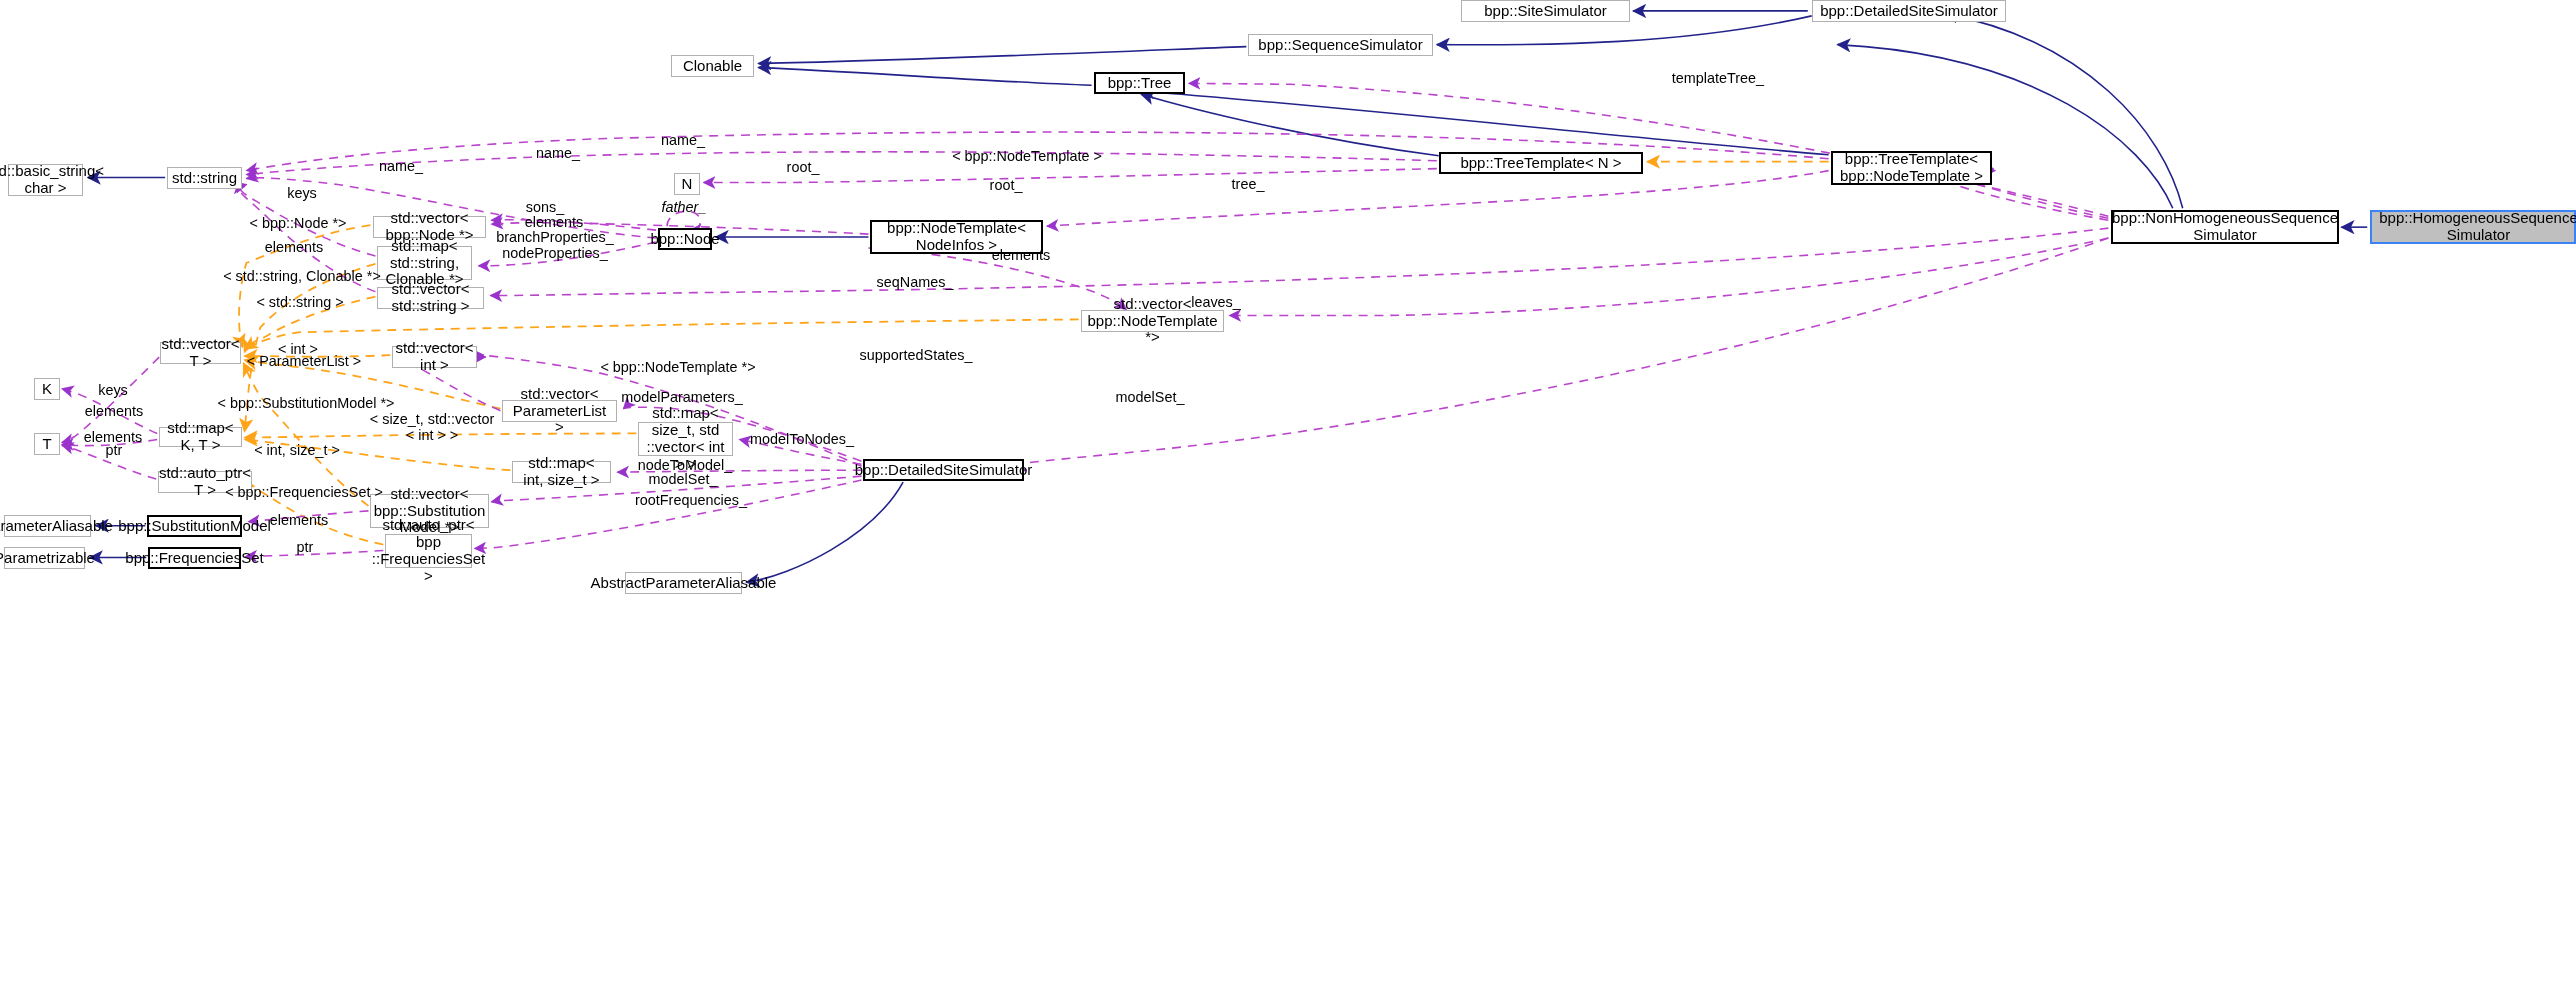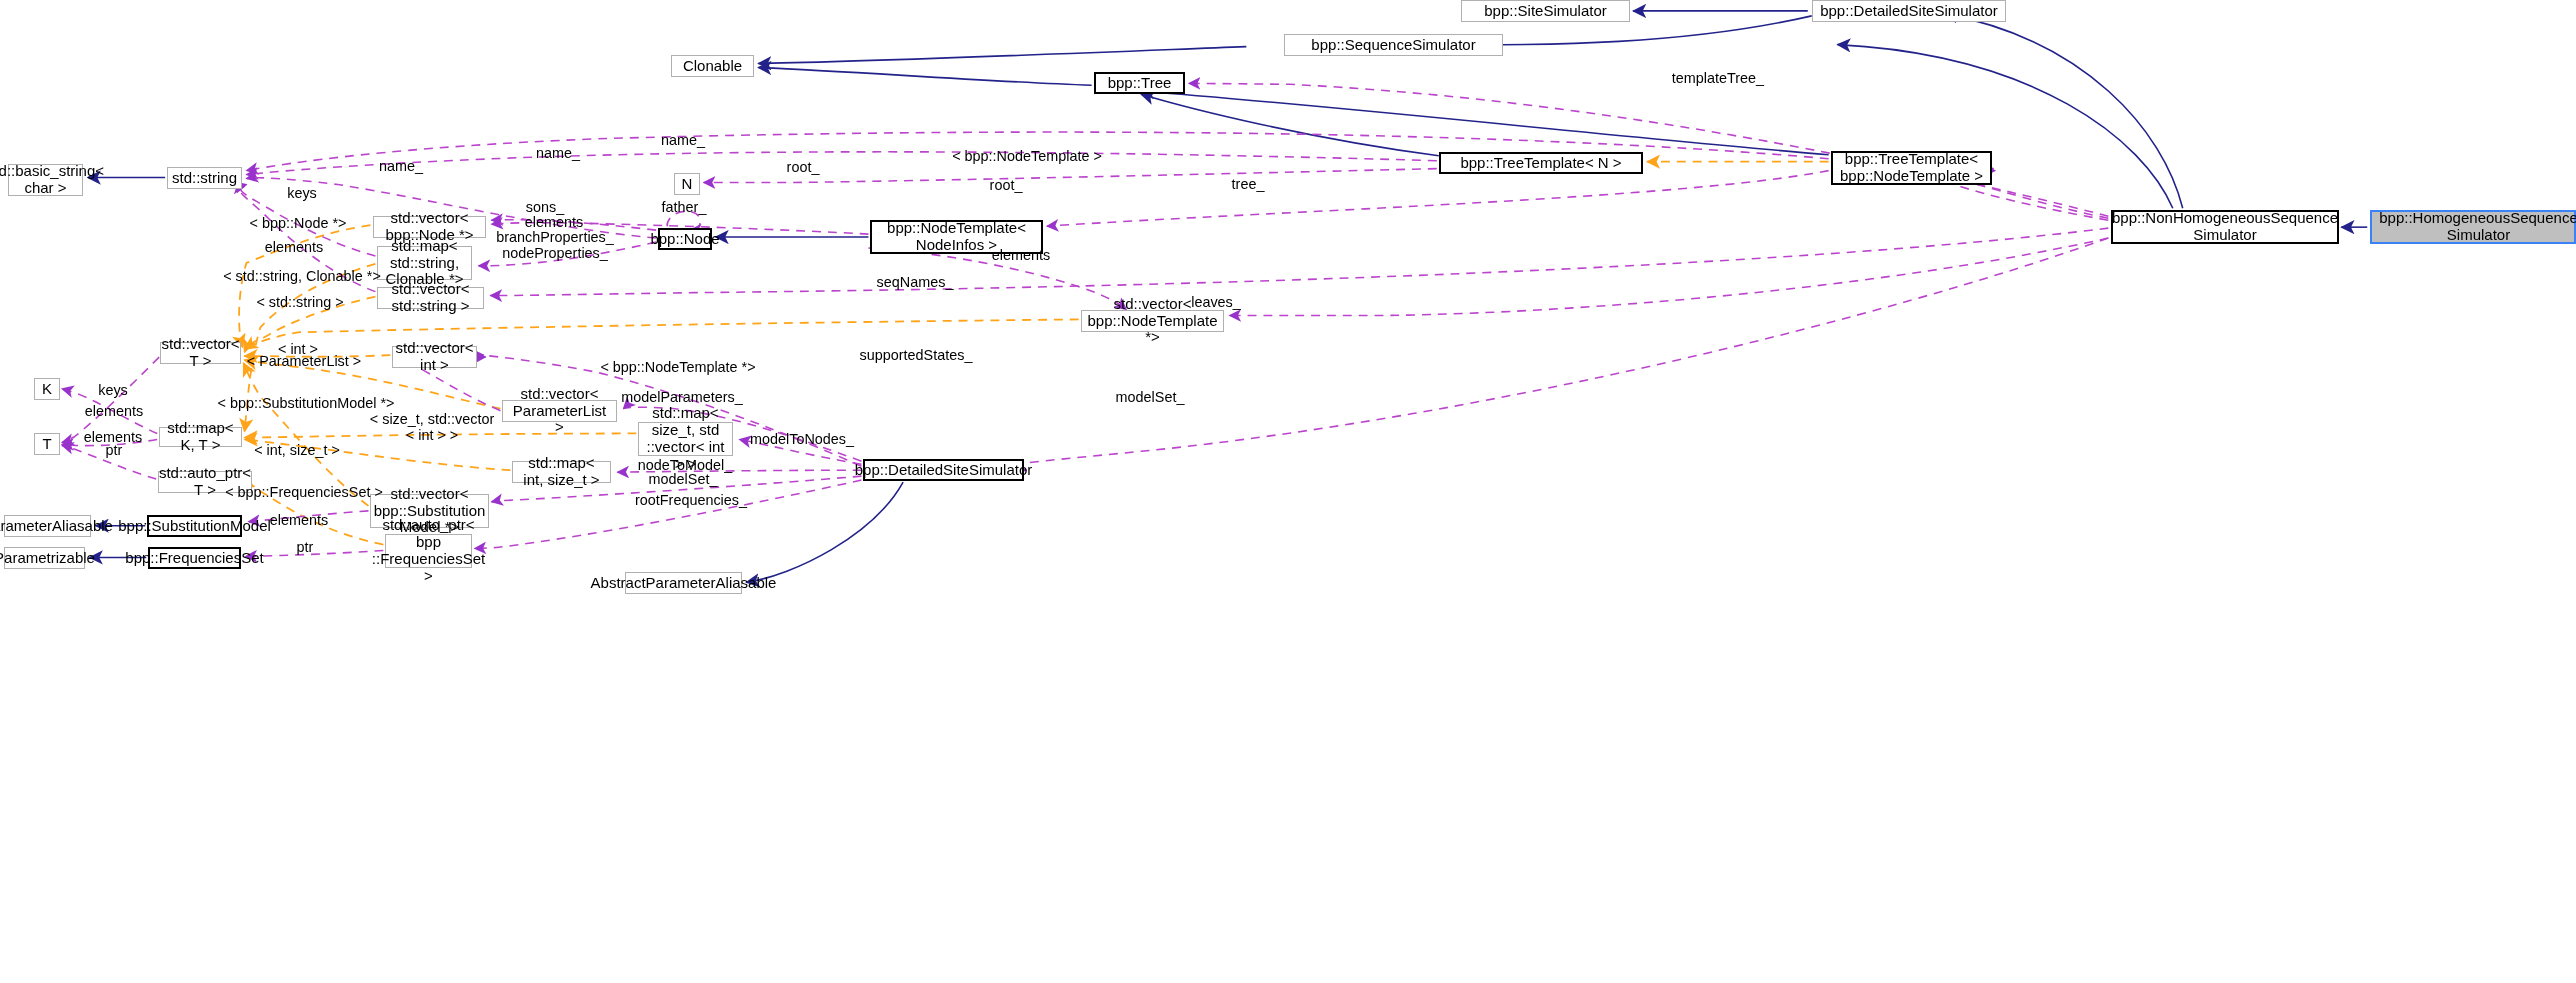--- a/index.html
+++ b/index.html
@@ -139,21 +139,21 @@
       <path d="M 158 443 C 130 448 100 450 75 449 C 66 448 62 448 62 448" marker-end="url(#arrow-use)"></path>
       <path d="M 160 360 C 130 390 100 420 75 440 C 66 445 62 446 62 446" marker-end="url(#arrow-use)"></path>
       <path d="M 157 483 C 130 475 100 462 75 453 C 66 450 62 449 62 449" marker-end="url(#arrow-use)"></path>
       <path d="M 378 258 C 340 248 300 228 270 210 C 250 198 232 190 248 186" marker-end="url(#arrow-use)"></path>
       <path d="M 378 294 C 340 280 300 250 270 220 C 250 200 232 190 246 188" marker-end="url(#arrow-use)"></path>
     </g>
   </svg>
 
   <div class="node plain" style="left:1461px;top:0px;width:169px;height:22px;">bpp::SiteSimulator</div>
   <div class="node plain" style="left:1812px;top:0px;width:194px;height:22px;">bpp::DetailedSiteSimulator</div>
-  <div class="node plain" style="left:1248px;top:34px;width:219px;height:22px;margin-left:36px;">bpp::SequenceSimulator</div>
+  <div class="node plain" style="left:1248px;top:34px;width:185px;height:22px;">bpp::SequenceSimulator</div>
   <div class="node plain" style="left:671px;top:55px;width:83px;height:22px;">Clonable</div>
   <div class="node strong" style="left:1094px;top:72px;width:91px;height:22px;">bpp::Tree</div>
   <div class="node strong" style="left:1439px;top:152px;width:204px;height:22px;">bpp::TreeTemplate&lt; N &gt;</div>
   <div class="node strong" style="left:1831px;top:151px;width:161px;height:34px;">bpp::TreeTemplate&lt;
 bpp::NodeTemplate &gt;</div>
   <div class="node strong" style="left:2111px;top:210px;width:228px;height:34px;">bpp::NonHomogeneousSequence
 Simulator</div>
   <div class="node highlight" style="left:2370px;top:210px;width:206px;height:34px;">bpp::HomogeneousSequence
 Simulator</div>
   <div class="node plain" style="left:8px;top:164px;width:75px;height:32px;">std::basic_string&lt;
@@ -192,21 +192,21 @@
   <div class="edge-label" style="left:1718px;top:79px;">templateTree_</div>
   <div class="edge-label" style="left:683px;top:141px;">name_</div>
   <div class="edge-label" style="left:558px;top:154px;">name_</div>
   <div class="edge-label" style="left:401px;top:167px;">name_</div>
   <div class="edge-label" style="left:803px;top:168px;">root_</div>
   <div class="edge-label" style="left:1027px;top:157px;">&lt; bpp::NodeTemplate &gt;</div>
   <div class="edge-label" style="left:1006px;top:186px;">root_</div>
   <div class="edge-label" style="left:1248px;top:185px;">tree_</div>
   <div class="edge-label" style="left:302px;top:194px;">keys</div>
   <div class="edge-label" style="left:545px;top:208px;">sons_</div>
-  <div class="edge-label" style="left:684px;top:208px;">father_</div>
+  <div class="edge-label" style="left:684px;top:208px;font-style:italic;">father_</div>
   <div class="edge-label" style="left:298px;top:224px;">&lt; bpp::Node *&gt;</div>
   <div class="edge-label" style="left:554px;top:223px;">elements</div>
   <div class="edge-label" style="left:294px;top:248px;">elements</div>
   <div class="edge-label" style="left:555px;top:246px;">branchProperties_
 nodeProperties_</div>
   <div class="edge-label" style="left:1021px;top:256px;">elements</div>
   <div class="edge-label" style="left:302px;top:277px;">&lt; std::string, Clonable *&gt;</div>
   <div class="edge-label" style="left:915px;top:283px;">seqNames_</div>
   <div class="edge-label" style="left:300px;top:303px;">&lt; std::string &gt;</div>
   <div class="edge-label" style="left:1216px;top:303px;">leaves_</div>

